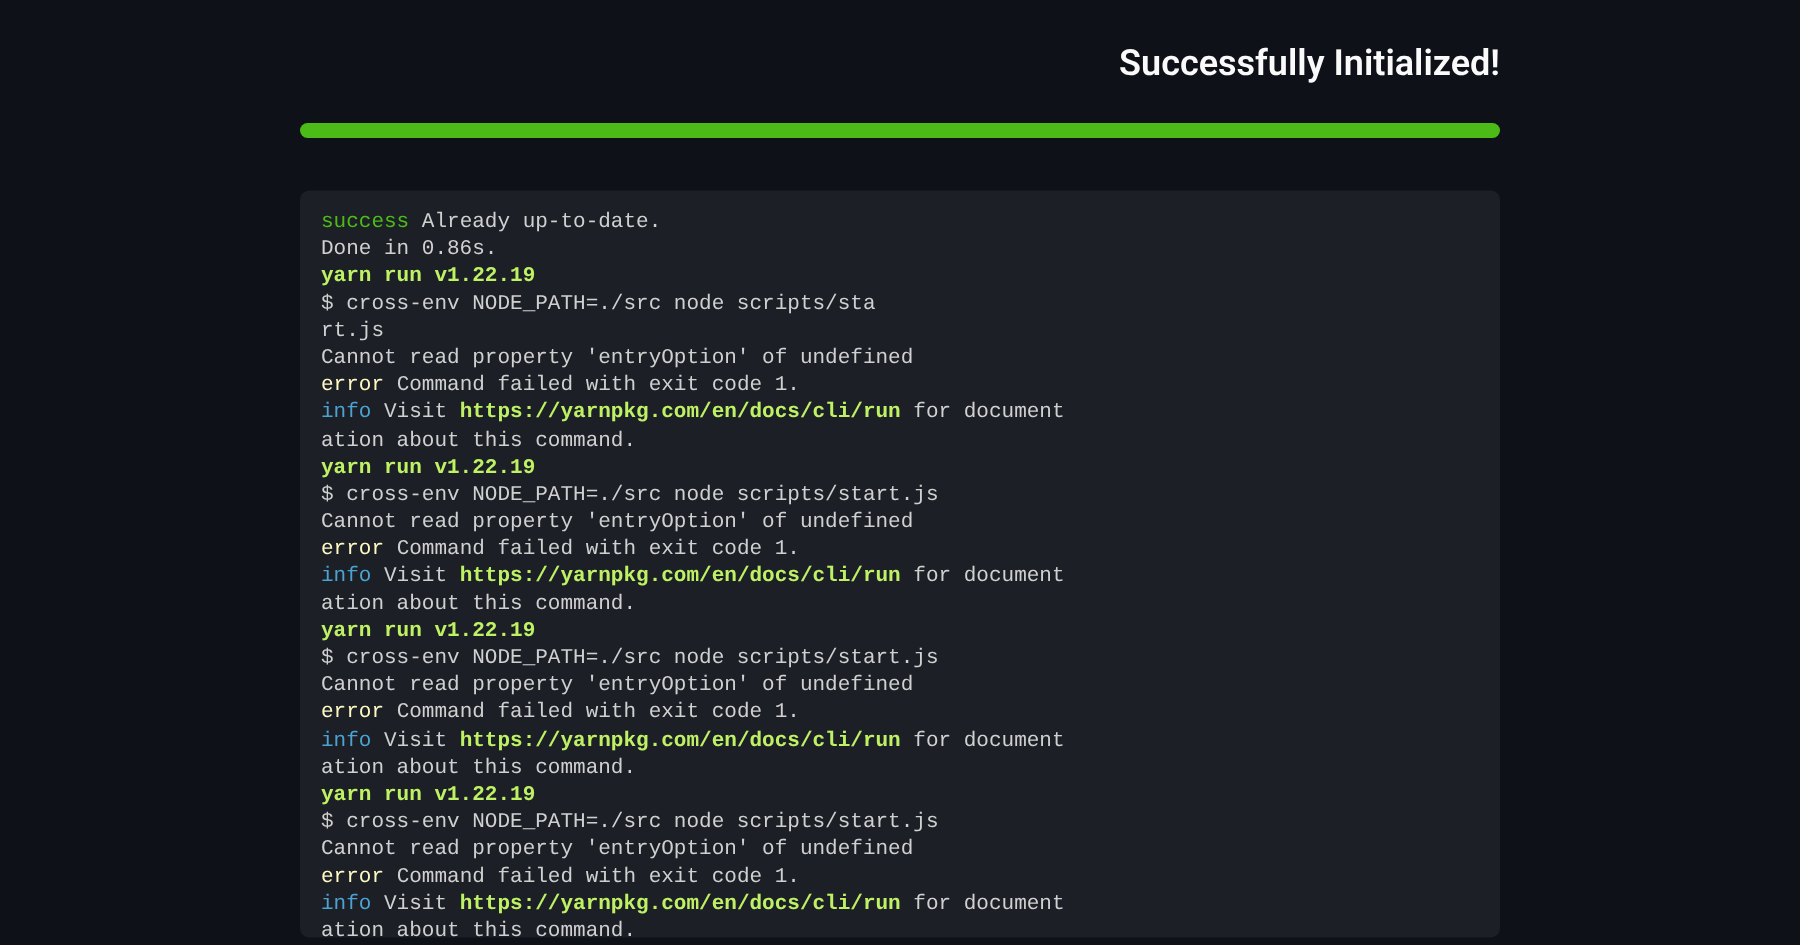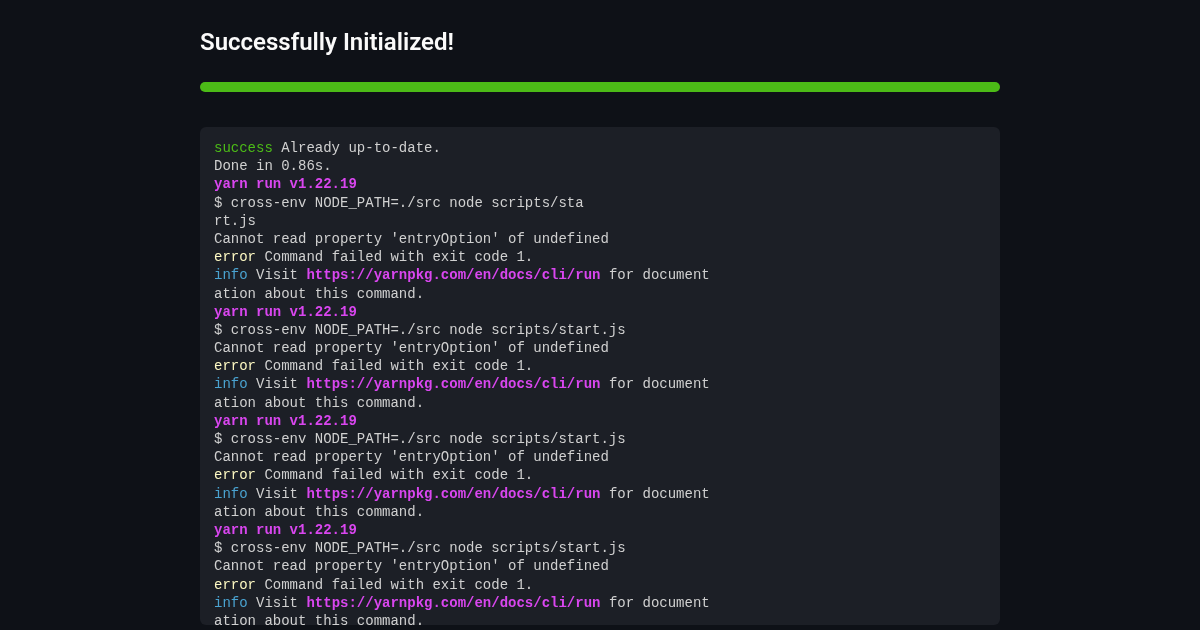--- a/index.html
+++ b/index.html
@@ -10,21 +10,21 @@
     font-family: -apple-system, BlinkMacSystemFont, "Segoe UI", Roboto, sans-serif;
     color: #fafafa;
     overflow: hidden;
   }
   .container {
     width: 800px;
     margin: 0 auto;
     padding-top: 28px;
   }
   .title {
-    text-align: left;
+    text-align: right;
     font-size: 24px;
     font-weight: 600;
     margin-bottom: 26px;
   }
   .progress-bar {
     width: 100%;
     height: 10px;
     background: #4cbb17;
     border-radius: 5px;
     margin-bottom: 16px;
@@ -39,21 +39,21 @@
     color: #d0d0d0;
     height: 498px;
     overflow: hidden;
     white-space: pre-wrap;
     word-wrap: break-word;
     margin-top: 35px;
   }
   .t-success { color: #4cbb17; }
   .t-error { color: #fef9c3; }
   .t-info { color: #4aa3d1; }
-  .t-bold { font-weight: bold; color: #d946ef; }
+  .t-bold { font-weight: bold; color: #bef264; }
 </style>
 </head>
 <body>
 
 <div class="container">
   <h1 class="title">Successfully Initialized!</h1>
   <div class="progress-bar"></div>
   <div class="terminal" id="terminal"><div><span class="t-success">success</span><span> Already up-to-date.</span></div><div><span>Done in 0.86s.</span></div><div><span class="t-bold">yarn run v1.22.19</span></div><div><span>$ cross-env NODE_PATH=./src node scripts/sta</span></div><div><span>rt.js</span></div><div><span>Cannot read property 'entryOption' of undefined</span></div><div><span class="t-error">error</span><span> Command failed with exit code 1.</span></div><div><span class="t-info">info</span><span> Visit </span><span class="t-bold">https://yarnpkg.com/en/docs/cli/run</span><span> for document</span></div><div><span>ation about this command.</span></div><div><span class="t-bold">yarn run v1.22.19</span></div><div><span>$ cross-env NODE_PATH=./src node scripts/start.js</span></div><div><span>Cannot read property 'entryOption' of undefined</span></div><div><span class="t-error">error</span><span> Command failed with exit code 1.</span></div><div><span class="t-info">info</span><span> Visit </span><span class="t-bold">https://yarnpkg.com/en/docs/cli/run</span><span> for document</span></div><div><span>ation about this command.</span></div><div><span class="t-bold">yarn run v1.22.19</span></div><div><span>$ cross-env NODE_PATH=./src node scripts/start.js</span></div><div><span>Cannot read property 'entryOption' of undefined</span></div><div><span class="t-error">error</span><span> Command failed with exit code 1.</span></div><div><span class="t-info">info</span><span> Visit </span><span class="t-bold">https://yarnpkg.com/en/docs/cli/run</span><span> for document</span></div><div><span>ation about this command.</span></div><div><span class="t-bold">yarn run v1.22.19</span></div><div><span>$ cross-env NODE_PATH=./src node scripts/start.js</span></div><div><span>Cannot read property 'entryOption' of undefined</span></div><div><span class="t-error">error</span><span> Command failed with exit code 1.</span></div><div><span class="t-info">info</span><span> Visit </span><span class="t-bold">https://yarnpkg.com/en/docs/cli/run</span><span> for document</span></div><div><span>ation about this command.</span></div></div>
 </div>
 

